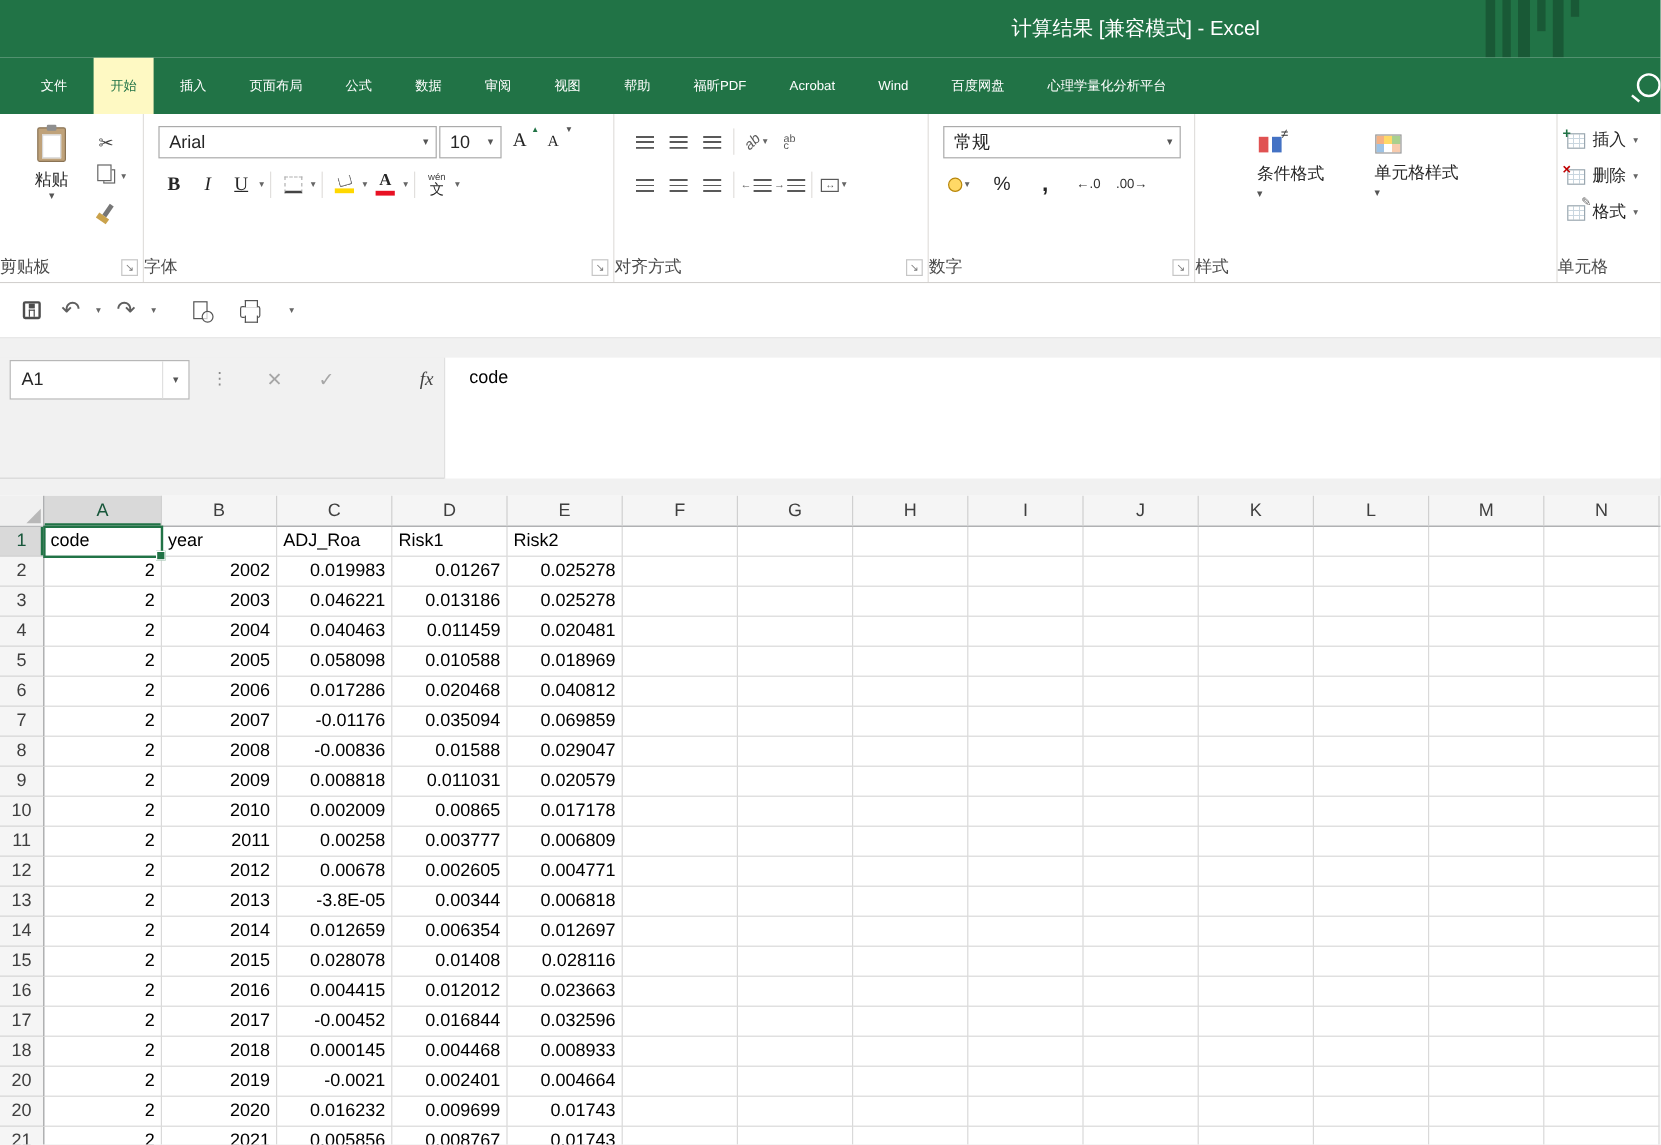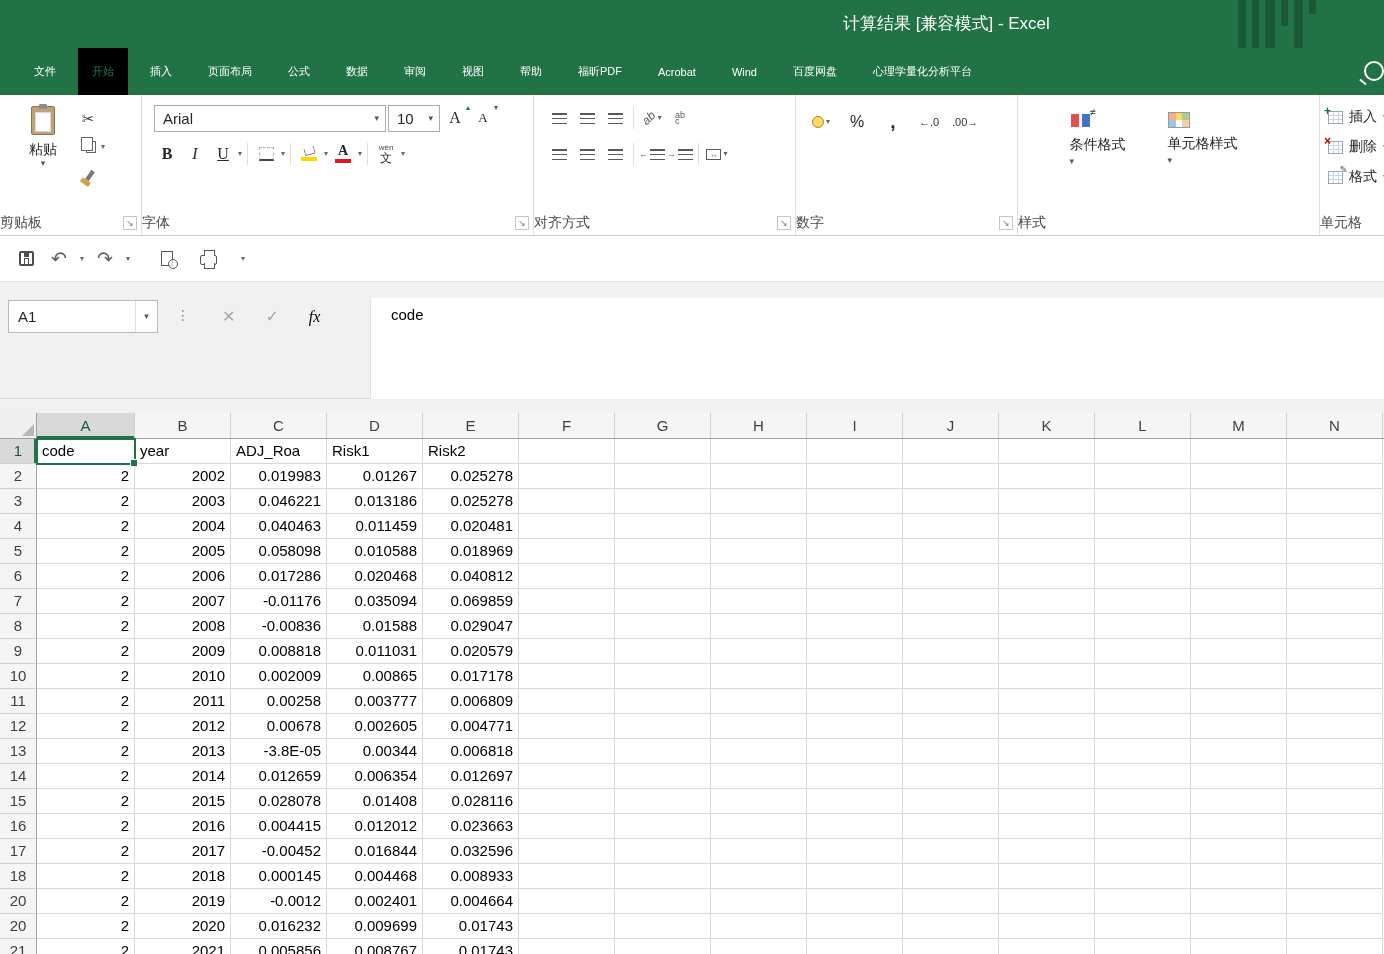--- a/index.html
+++ b/index.html
@@ -13,21 +13,21 @@
   
   .titlebar{ position:relative; height:48px; background:#217346; overflow:hidden; }
   .title{ position:absolute; left:843px; top:0; line-height:48px; color:#fff; font-size:17px; white-space:nowrap; }
   .stripe{ position:absolute; top:0; background:rgba(0,0,0,0.22); }
   .s1{left:1238px;width:8px;height:48px}.s2{left:1252px;width:7px;height:48px}
   .s3{left:1265px;width:10px;height:48px}.s4{left:1281px;width:7px;height:26px}
   .s5{left:1294px;width:9px;height:48px}.s6{left:1309px;width:7px;height:14px}
   
   .tabstrip{ position:relative; height:47px; background:#217346; display:flex; align-items:stretch; padding-left:20px; overflow:hidden; }
   .tab{ color:#fff; font-size:11px; padding:0 14px; margin-right:8px; display:flex; align-items:center; white-space:nowrap; cursor:default; }
-  .tab.active{ background:#000000; color:#217346; }
+  .tab.active{ background:#fef9c3; color:#217346; }
   .searchc{ position:absolute; right:0px; top:13px; width:20px; height:20px; border:2px solid #fff; border-radius:50%; }
   .searchc::after{ content:""; position:absolute; left:-7px; bottom:-4px; width:8px; height:2px; background:#fff; transform:rotate(40deg); }
   
   .ribbon{ height:141px; background:#fff; border-bottom:1px solid #d2d0ce; display:flex; overflow:hidden; }
   .rgroup{ position:relative; border-right:1px solid #e1dfdd; height:100%; flex:none; padding-top:7px; }
   .glabel{ position:absolute; bottom:3px; left:0; right:0; text-align:left; font-size:14px; color:#4a4a4a; white-space:nowrap; }
   .launcher{ position:absolute; right:4px; bottom:5px; width:14px; height:14px; border:1px solid #c6c6c6; color:#7a7a7a; font-size:9px; line-height:12px; text-align:center; cursor:default; }
   .launcher::after{ content:"↘"; }
   .chev{ font-size:9px; color:#555; line-height:1; }
   .chev::after{ content:"▾"; }
@@ -120,21 +120,21 @@
   
   .fbar{ position:absolute; left:0; top:298px; width:1384px; height:101px; background:#f1f1f1; border-bottom:1px solid #d6d6d6; }
   .namebox{ position:absolute; left:8px; top:2px; width:150px; height:33px; background:#fff; border:1px solid #b7b7b7; display:flex; align-items:center; }
   .namebox .nb-text{ flex:1; padding-left:9px; font-size:15px; }
   .namebox .nb-arrow{ width:22px; height:100%; display:flex; align-items:center; justify-content:center; border-left:1px solid #e0e0e0; }
   .dots{ position:absolute; left:176px; top:9px; color:#8a8a8a; font-size:14px; }
   .dots::after{ content:"⋮"; }
   .fbtns{ position:absolute; left:222px; top:0; height:37px; display:flex; align-items:center; gap:30px; }
   .fb-x, .fb-ok{ color:#a6a6a6; font-size:16px; cursor:default; }
   .fb-x::after{ content:"✕"; } .fb-ok::after{ content:"✓"; }
-  .fb-fx{ color:#000000; font-size:16px; font-style:italic; font-family:"Liberation Serif","DejaVu Serif",serif; cursor:default; }
+  .fb-fx{ color:#404040; font-size:16px; font-style:italic; font-family:"Liberation Serif","DejaVu Serif",serif; cursor:default;margin-left:41px; }
   .fcontent{ position:absolute; left:370px; top:0; width:1014px; height:101px; background:#fff; border-left:1px solid #e0e0e0; padding:8px 0 0 20px; font-size:15px; color:#000; }
   
   .grid{ position:absolute; left:0; top:413px; width:1384px; bottom:0; background:#fff; overflow:hidden; }
   .colheads{ display:flex; height:26px; border-bottom:1px solid #9fa0a2; background:#f5f5f5; }
   .corner{ width:37px; flex:none; background:#f0f0f0; border-right:1px solid #9fa0a2; position:relative; }
   .corner::after{ content:""; position:absolute; right:2px; bottom:2px; border-left:12px solid transparent; border-bottom:12px solid #b8b8b8; }
   .colh{ width:96px; flex:none; border-right:1px solid #d0d0d0; text-align:center; line-height:26px; font-size:15px; color:#3f3f3f; cursor:default; }
   .colh.col-A{ width:98px; }
   .colh.sel{ background:#d9d9d9; box-shadow:inset 0 -2px #217346; color:#17563a; }
   .grow{ display:flex; height:25px; }
@@ -175,21 +175,21 @@
       <div class="tab">福昕PDF</div>
       <div class="tab">Acrobat</div>
       <div class="tab">Wind</div>
       <div class="tab">百度网盘</div>
       <div class="tab">心理学量化分析平台</div>
       <span class="searchc"></span>
   </div>
 
   <div class="ribbon">
 
-    <div class="rgroup" style="width:142px">
+    <div class="rgroup" style="width:120px">
       <div class="clip-body">
         <div class="paste-btn">
           <span class="clipb"></span>
           <span class="paste-label">粘贴</span>
           <span class="chev"></span>
         </div>
         <div class="clip-mini">
           <div class="mini-btn">
             <span class="cut-i"></span>
           </div>
@@ -301,20 +301,26 @@
         <span class="abtn">
           <span class="merge-i"></span>
           <span class="chev s"></span>
         </span>
       </div>
       <div class="glabel">对齐方式</div>
       <span class="launcher"></span>
     </div>
 
     <div class="rgroup" style="width:222px">
+      <div class="frow">
+        <div class="combo" style="width:198px">
+          <span>常规</span>
+          <span class="chev"></span>
+        </div>
+      </div>
       <div class="frow" style="margin-top:4px; gap:10px">
         <span class="abtn">
           <span class="coin"></span>
           <span class="chev s"></span>
         </span>
         <span class="abtn pct">%</span>
         <span class="abtn comma">,</span>
         <span class="abtn decb">←.0</span>
         <span class="abtn decb">.00→</span>
       </div>
@@ -711,21 +717,21 @@
           <div class="cell col-J n"></div>
           <div class="cell col-K n"></div>
           <div class="cell col-L n"></div>
           <div class="cell col-M n"></div>
           <div class="cell col-N n"></div>
         </div>
         <div class="grow">
           <div class="rowh">20</div>
           <div class="cell col-A n">2</div>
           <div class="cell col-B n">2019</div>
-          <div class="cell col-C n">-0.0012</div>
+          <div class="cell col-C n">-0.0021</div>
           <div class="cell col-D n">0.002401</div>
           <div class="cell col-E n">0.004664</div>
           <div class="cell col-F n"></div>
           <div class="cell col-G n"></div>
           <div class="cell col-H n"></div>
           <div class="cell col-I n"></div>
           <div class="cell col-J n"></div>
           <div class="cell col-K n"></div>
           <div class="cell col-L n"></div>
           <div class="cell col-M n"></div>

